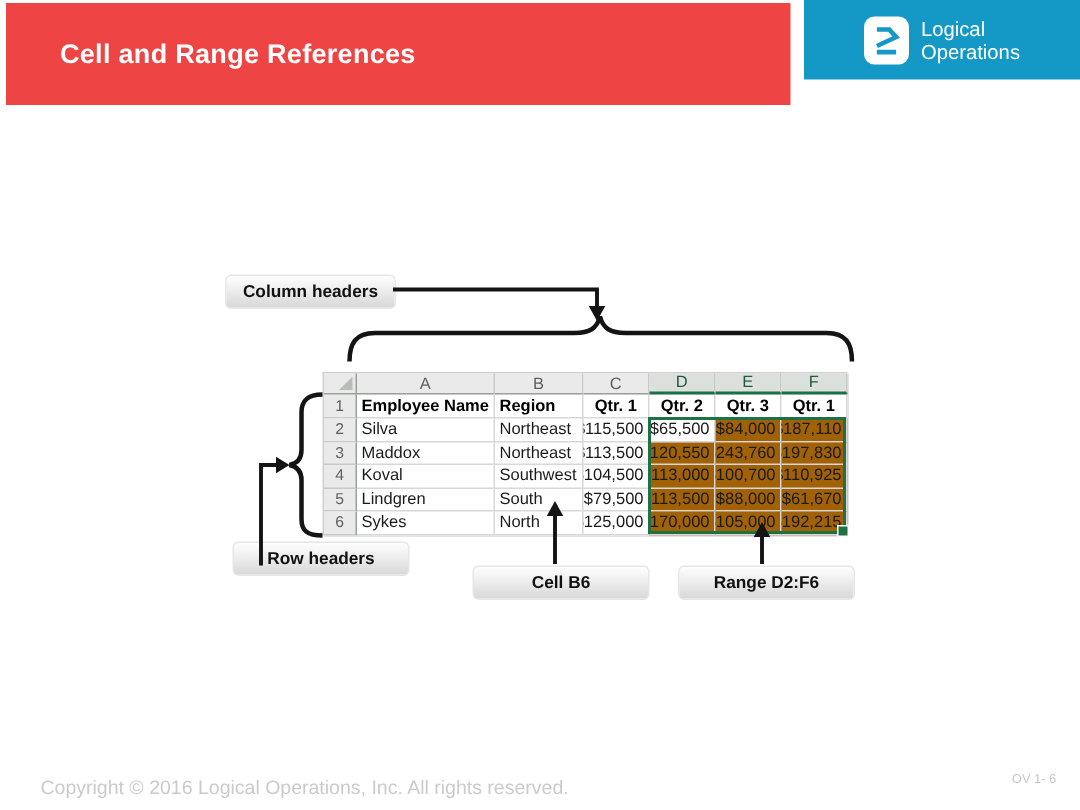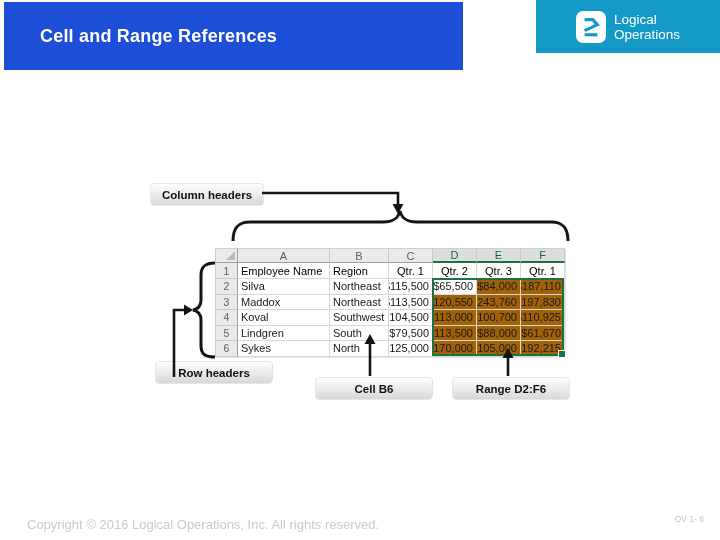--- a/index.html
+++ b/index.html
@@ -3,22 +3,22 @@
 <meta charset="utf-8">
 <style>
   html,body { margin:0; padding:0; background:#ffffff; }
   .slide {
     position:relative; width:720px; height:540px; background:#ffffff;
     font-family:"Liberation Sans", sans-serif; overflow:hidden;
   }
 
   
   .header-bar {
-    position:absolute; left:4px; top:2px; width:459px; height:68px;
-    background:#1d4ed8;
+    position:absolute; left:4px; top:2px; width:523px; height:68px;
+    background:#ef4444;
   }
   .header-title {
     position:absolute; left:36px; top:0; height:68px;
     display:flex; align-items:center;
     color:#ffffff; font-size:18px; font-weight:bold; letter-spacing:0.2px;
   }
   .logo-box {
     position:absolute; left:536px; top:0; width:184px; height:53px;
     background:#1499c7; display:flex; align-items:center; justify-content:center; gap:8px;
   }
@@ -56,21 +56,21 @@
     padding:0 3px; box-sizing:border-box; color:#1a1a1a;
   }
   .corner { background:#eaeaea; position:relative; border-right:1px solid #9aa09a; border-bottom:1px solid #9aa09a; }
   .corner .tri {
     position:absolute; right:2px; bottom:2px; width:0; height:0;
     border-left:9px solid transparent; border-bottom:9px solid #b9bdb9;
   }
   .col-letter { justify-content:center; background:#eaeaea; color:#5f5f5f; border-right-color:#c9c9c9; border-bottom:1px solid #9aa09a; }
   .col-letter.selcol { background:#dce0dc; color:#1f5c3a; border-bottom:2px solid #1e7145; }
   .row-num { justify-content:center; background:#eaeaea; color:#5f5f5f; border-bottom-color:#c9c9c9; border-right:1px solid #9aa09a; font-size:10.5px; }
-  .hdr { font-weight:normal; color:#000000; }
+  .hdr { font-weight:bold; color:#000000; }
   .num { justify-content:flex-end; }
   .ctr { justify-content:center; }
   .selbg { background:#a16207; }
 
   .range-box {
     position:absolute; left:432px; top:278px; width:132px; height:78px;
     border:2px solid #1e7145; box-sizing:border-box; pointer-events:none;
   }
   .fill-handle {
     position:absolute; right:-4px; bottom:-4px; width:6px; height:6px;

